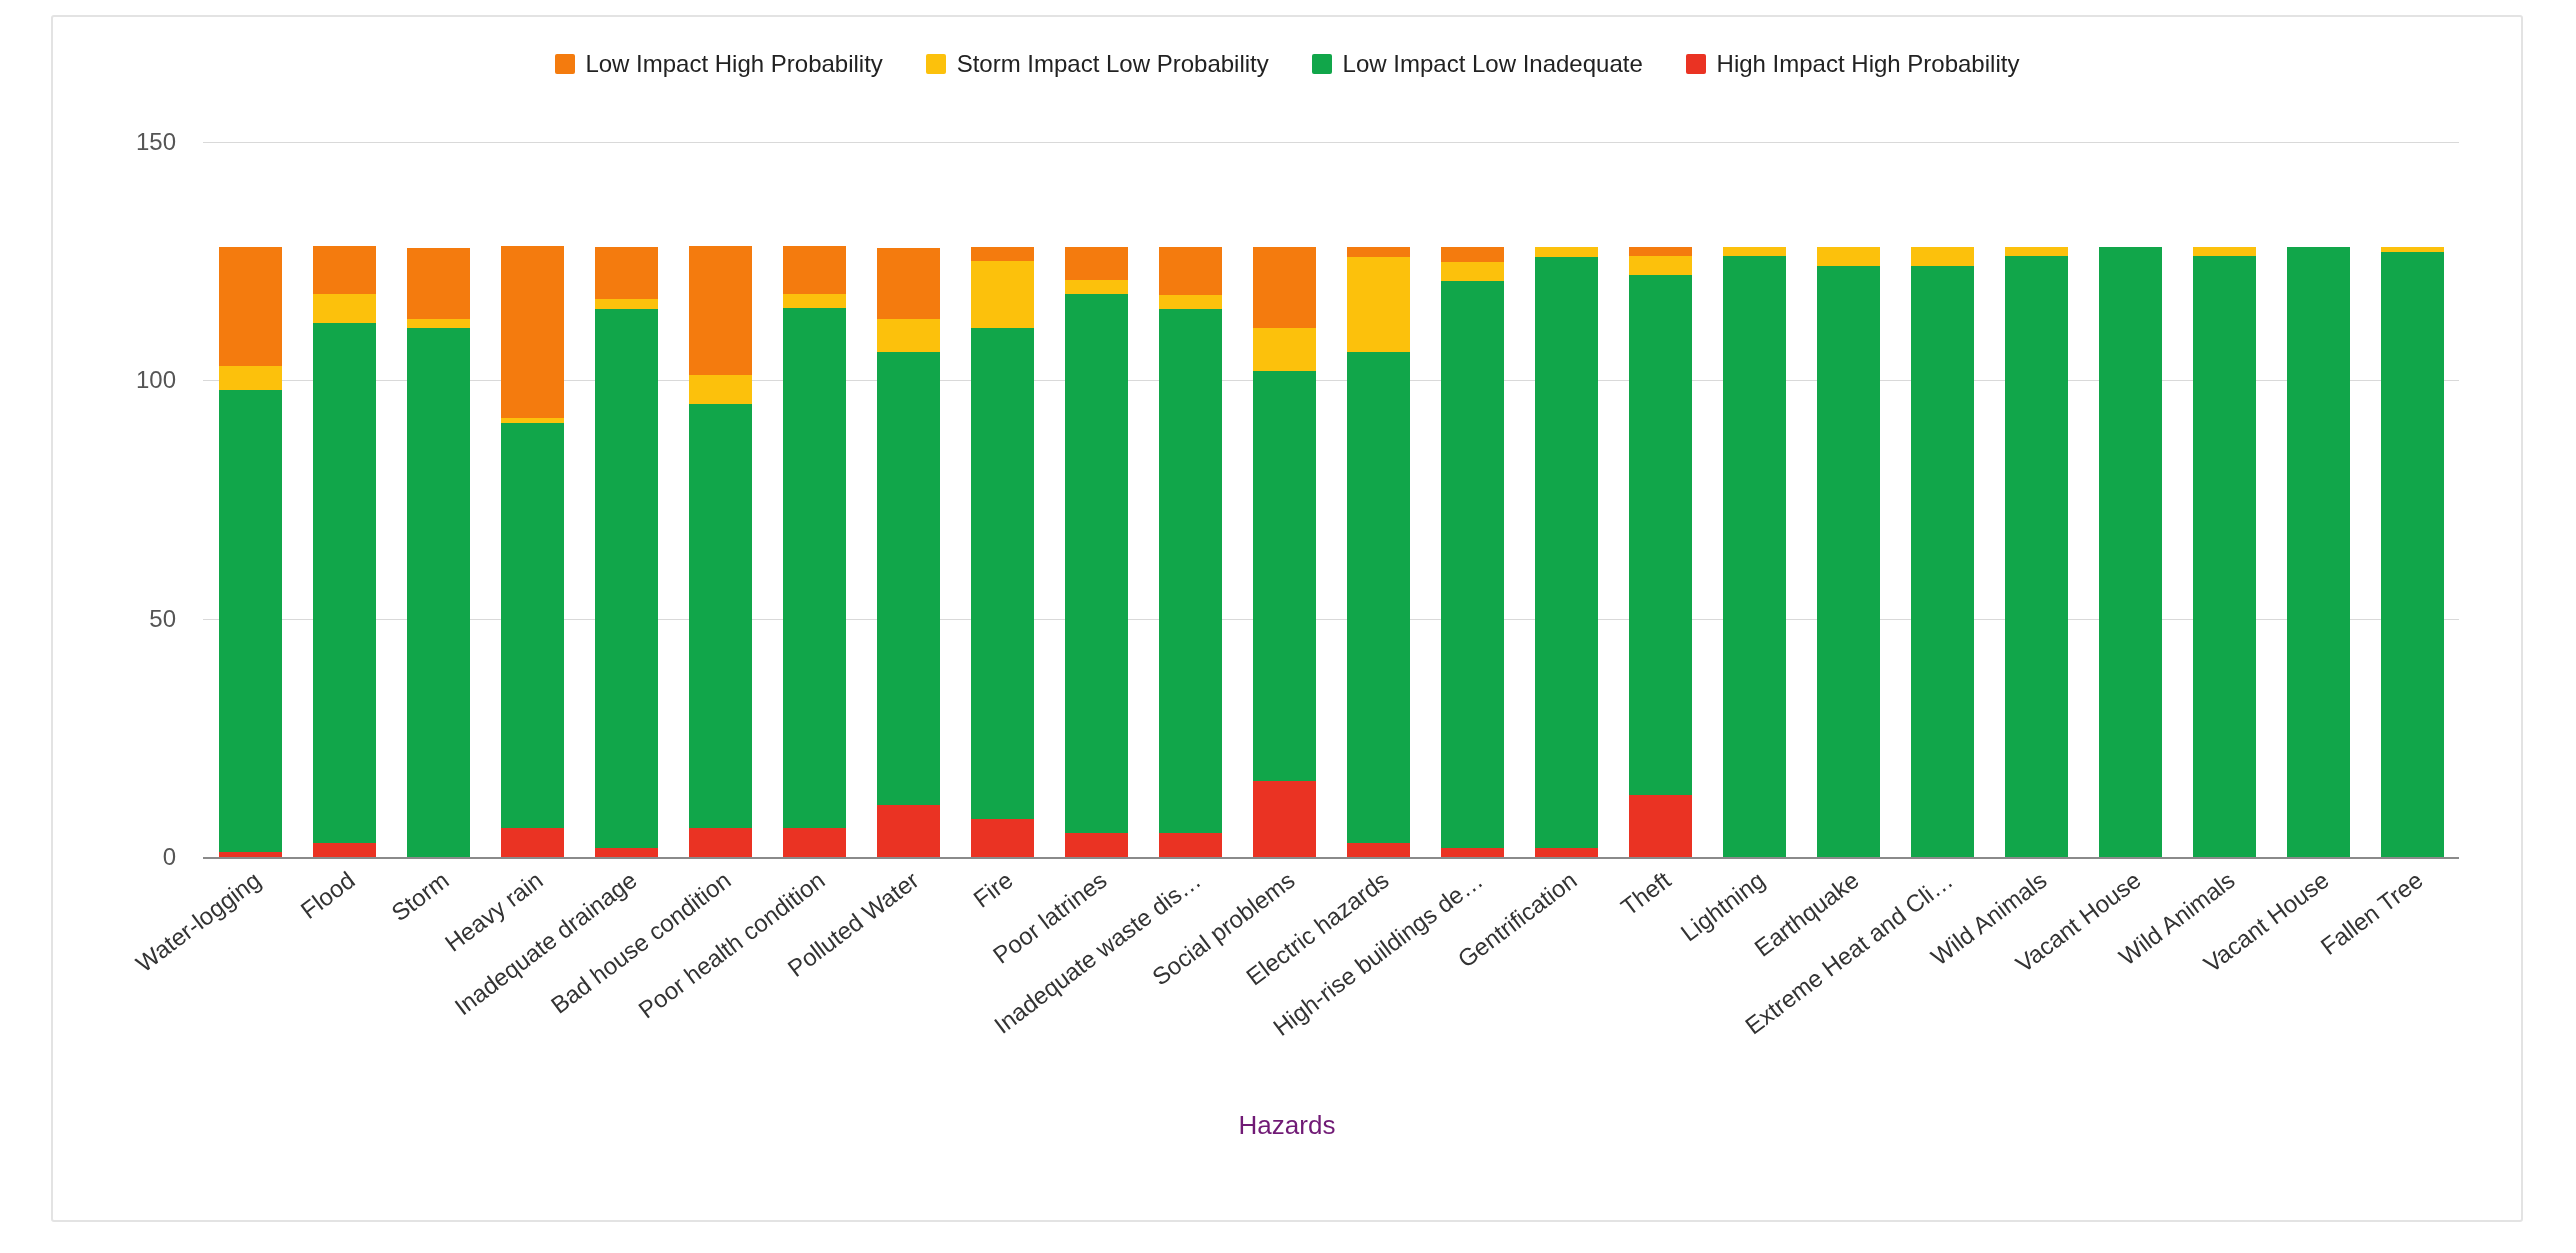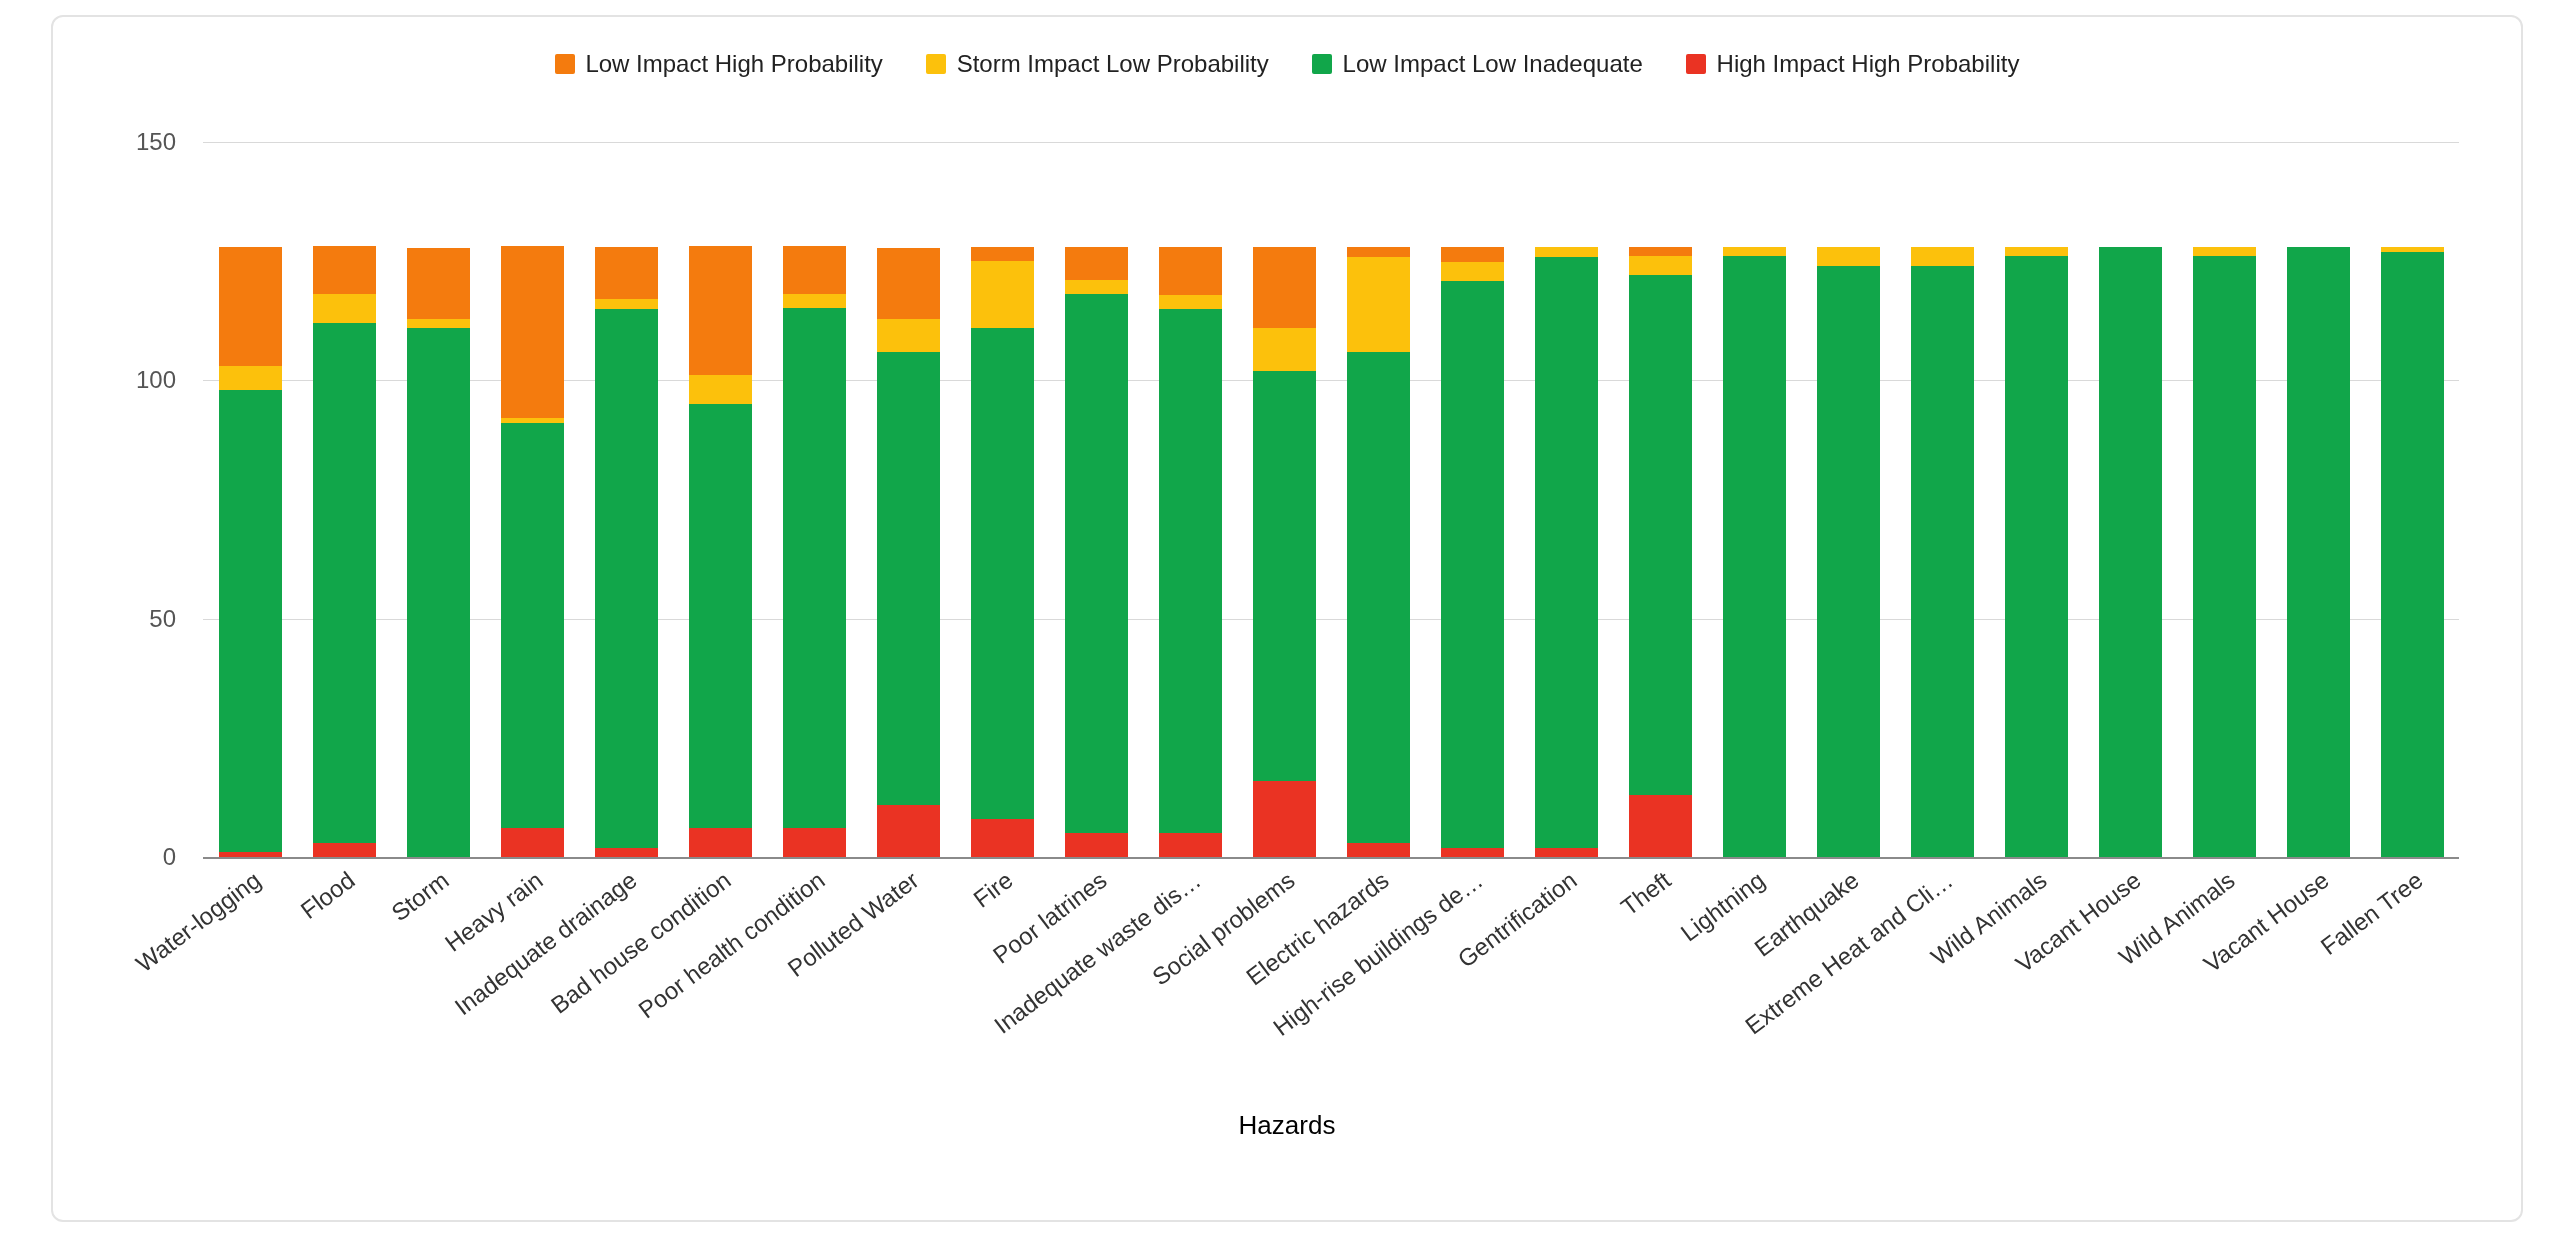--- a/index.html
+++ b/index.html
@@ -15,21 +15,21 @@
   }
 
   #chart-card {
     position: absolute;
     left: 51px;
     top: 15px;
     width: 2472px;
     height: 1207px;
     background: #ffffff;
     border: 2px solid #e3e3e3;
-    border-radius: 12px;
+    border-radius: 3px;
     box-sizing: border-box;
   }
 
   
   #legend {
     position: absolute;
     left: 0;
     top: 35px;
     width: 100%;
     display: flex;
@@ -140,21 +140,21 @@
     line-height: 1.1;
   }
 
   #xaxis-title {
     position: absolute;
     left: 0;
     top: 1093px;
     width: 100%;
     text-align: center;
     font-size: 26px;
-    color: #000000;
+    color: #701a75;
   }
 </style>
 </head>
 <body>
 
 <div id="chart-card">
 
   <div id="legend">
       <div class="legend-item">
         <span class="legend-swatch" style="background: rgb(244, 123, 14);"></span>

